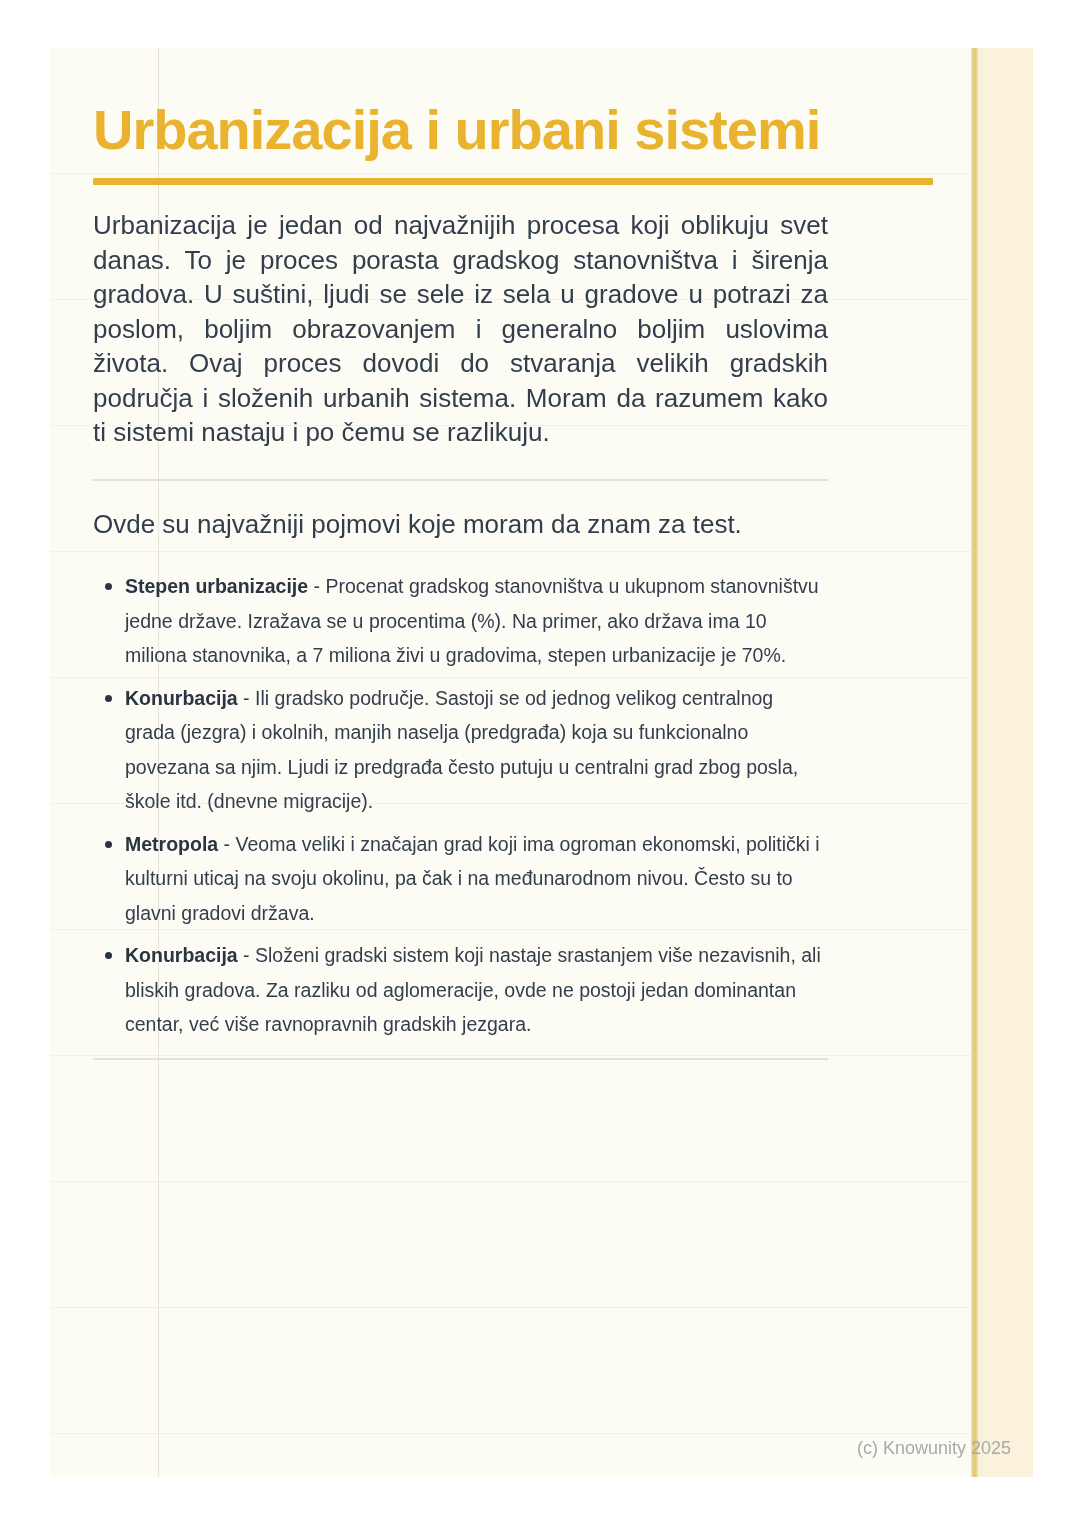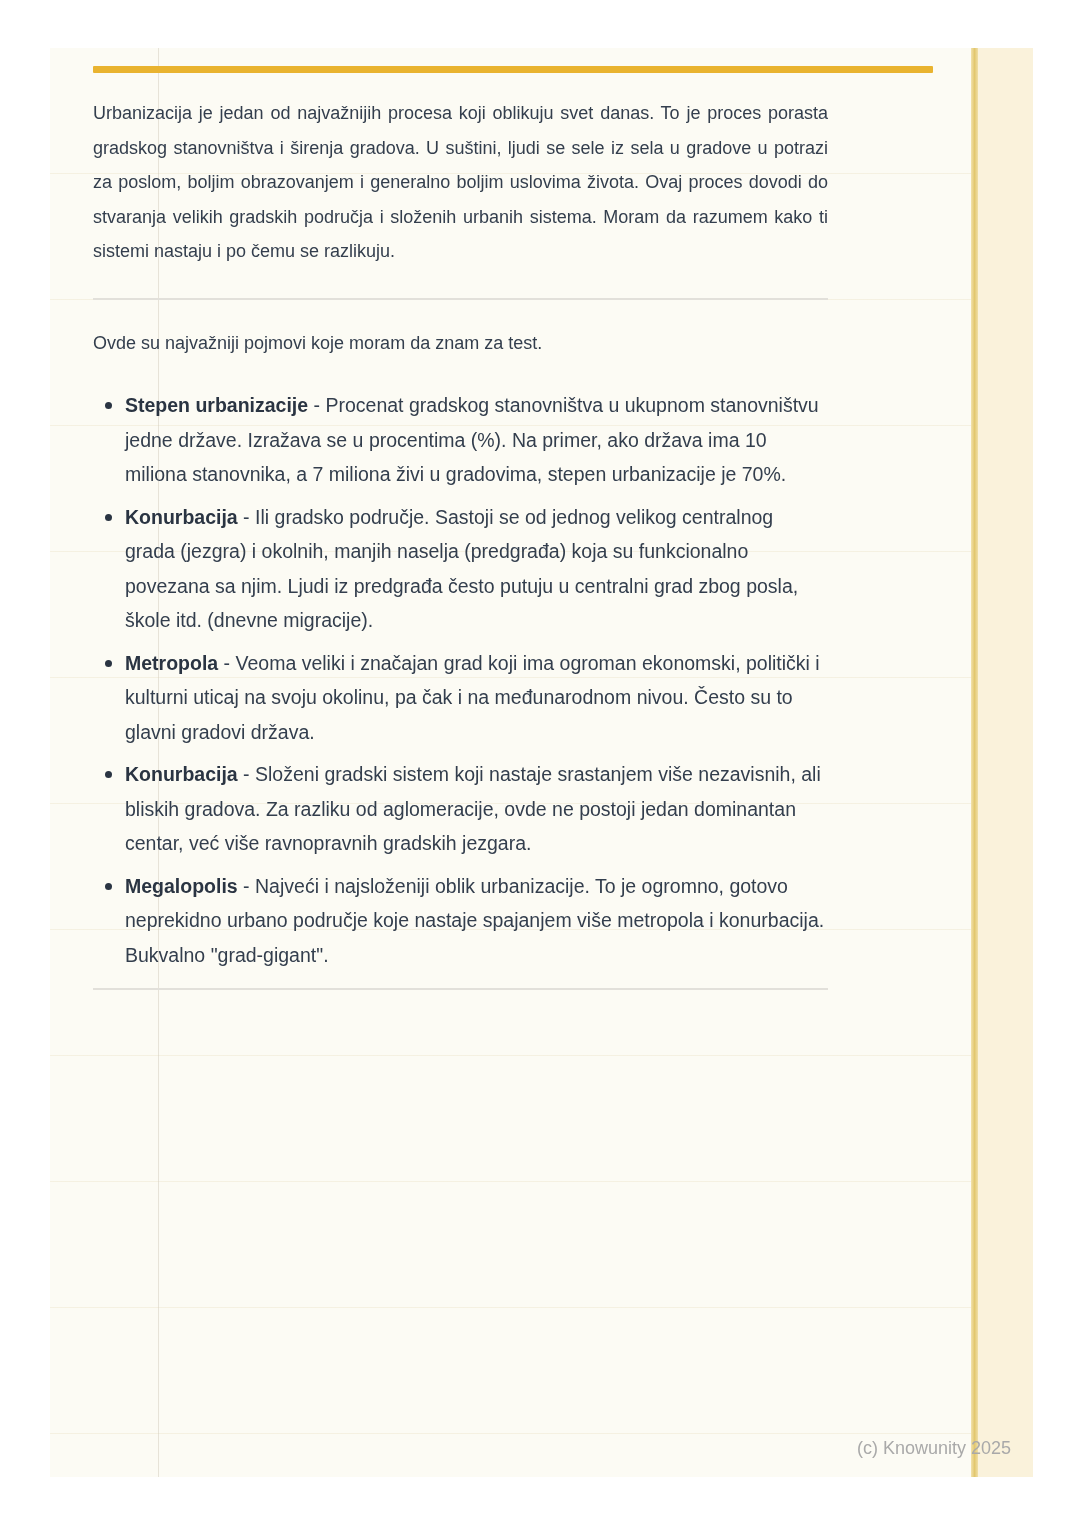--- a/index.html
+++ b/index.html
@@ -77,21 +77,21 @@
     font-size: 28px;
     line-height: 34px;
     font-weight: 700;
     color: #EFBD3B;
   }
   h2.first {
     margin-top: 48px;
   }
   p.body-par {
     margin: 0;
-    font-size: 18px;
+    font-size: 26px;
     line-height: 34.5px;
     color: #333E4D;
   }
   p.justified {
     text-align: justify;
     margin-top: 23px;
   }
   p.list-intro {
     margin-top: 26px;
   }
@@ -152,20 +152,21 @@
 <body>
 
 <div class="page">
 
   <div class="layer v-rule"></div>
   <div class="layer margin-accent-line"></div>
   <div class="layer margin-cream"></div>
 
   <div class="content">
 
+    <h1 class="doc-title">Urbanizacija i urbani sistemi</h1>
     <div class="title-rule"></div>
 
     <p class="body-par justified">Urbanizacija je jedan od najvažnijih procesa koji oblikuju svet danas. To je proces porasta gradskog stanovništva i širenja gradova. U suštini, ljudi se sele iz sela u gradove u potrazi za poslom, boljim obrazovanjem i generalno boljim uslovima života. Ovaj proces dovodi do stvaranja velikih gradskih područja i složenih urbanih sistema. Moram da razumem kako ti sistemi nastaju i po čemu se razlikuju.</p>
 
     <hr class="divider">
 
     <p class="body-par list-intro">Ovde su najvažniji pojmovi koje moram da znam za test.</p>
 
     <ul class="term-list">
       <li>
@@ -173,23 +174,20 @@
       </li>
       <li>
         <span class="term">Konurbacija</span><span class="sep"> - </span><span>Ili gradsko područje. Sastoji se od jednog velikog centralnog grada (jezgra) i okolnih, manjih naselja (predgrađa) koja su funkcionalno povezana sa njim. Ljudi iz predgrađa često putuju u centralni grad zbog posla, škole itd. (dnevne migracije).</span>
       </li>
       <li>
         <span class="term">Metropola</span><span class="sep"> - </span><span>Veoma veliki i značajan grad koji ima ogroman ekonomski, politički i kulturni uticaj na svoju okolinu, pa čak i na međunarodnom nivou. Često su to glavni gradovi država.</span>
       </li>
       <li>
         <span class="term">Konurbacija</span><span class="sep"> - </span><span>Složeni gradski sistem koji nastaje srastanjem više nezavisnih, ali bliskih gradova. Za razliku od aglomeracije, ovde ne postoji jedan dominantan centar, već više ravnopravnih gradskih jezgara.</span>
       </li>
-      <li>
-        <span class="term">Megalopolis</span><span class="sep"> - </span><span>Najveći i najsloženiji oblik urbanizacije. To je ogromno, gotovo neprekidno urbano područje koje nastaje spajanjem više metropola i konurbacija. Bukvalno "grad-gigant".</span>
-      </li>
     </ul>
 
     <hr class="divider divider-bottom">
 
   </div>
 
   <div class="footer-credit">(c) Knowunity 2025</div>
 
 </div>
 

